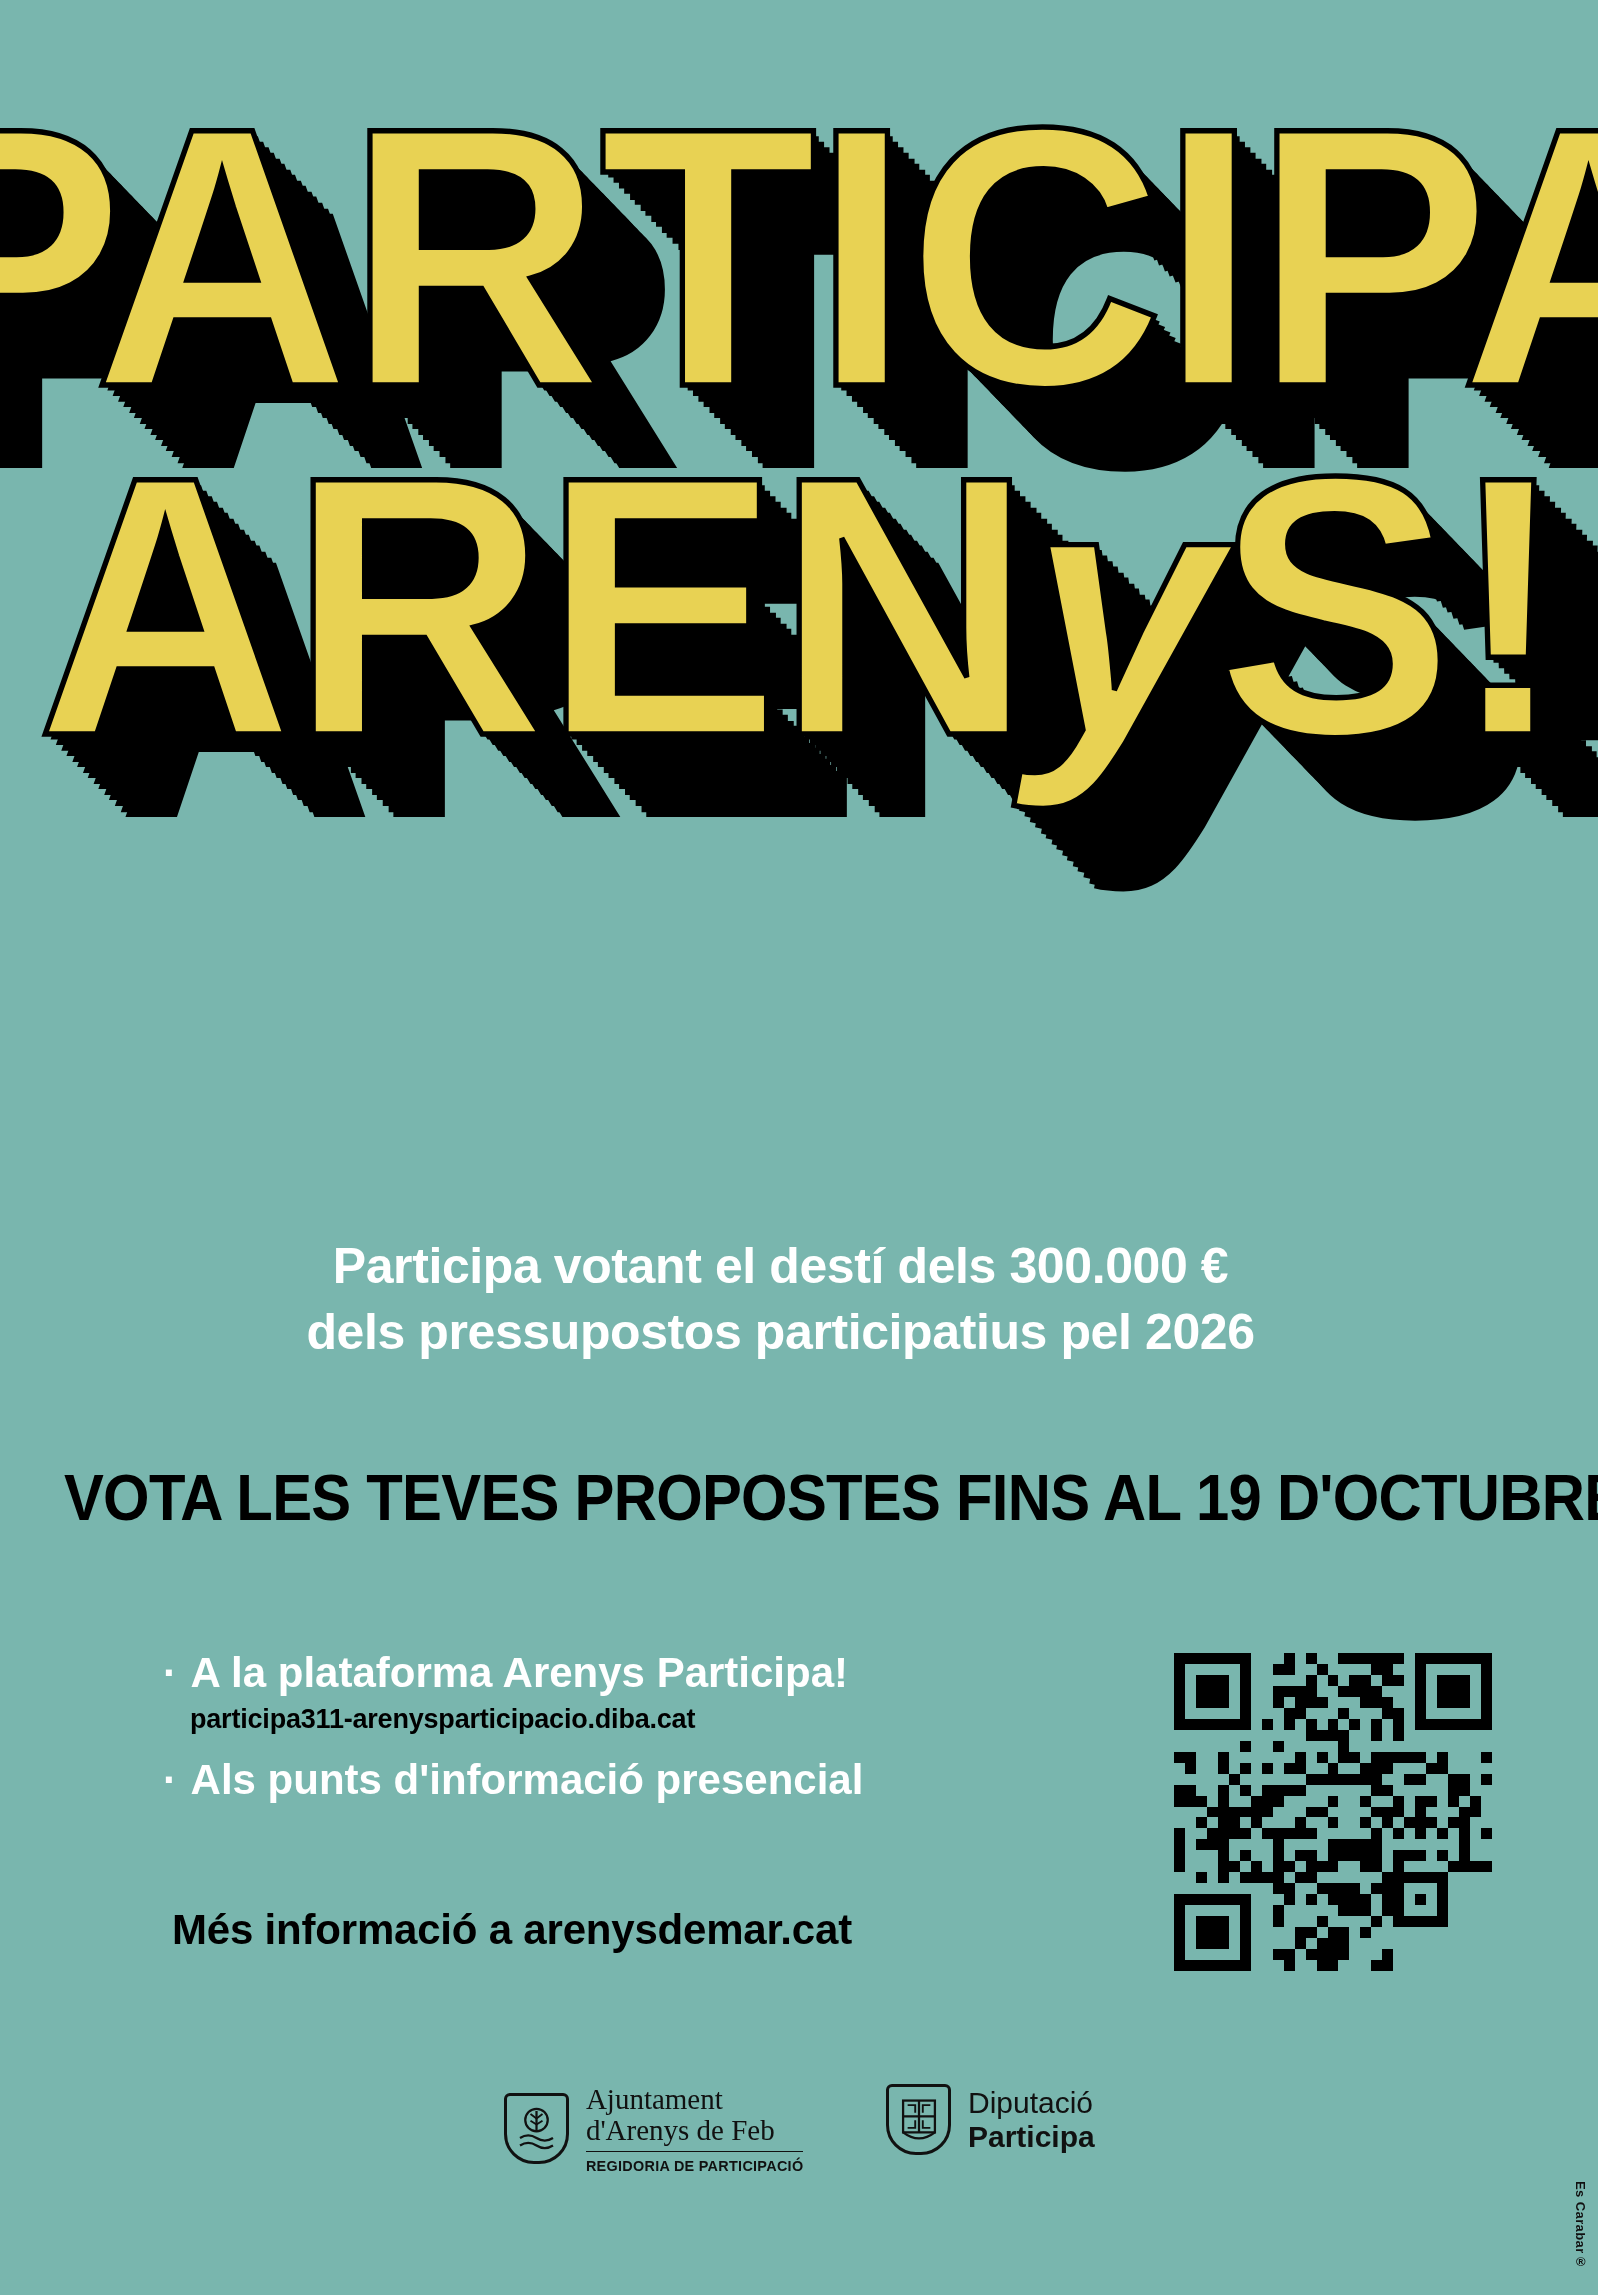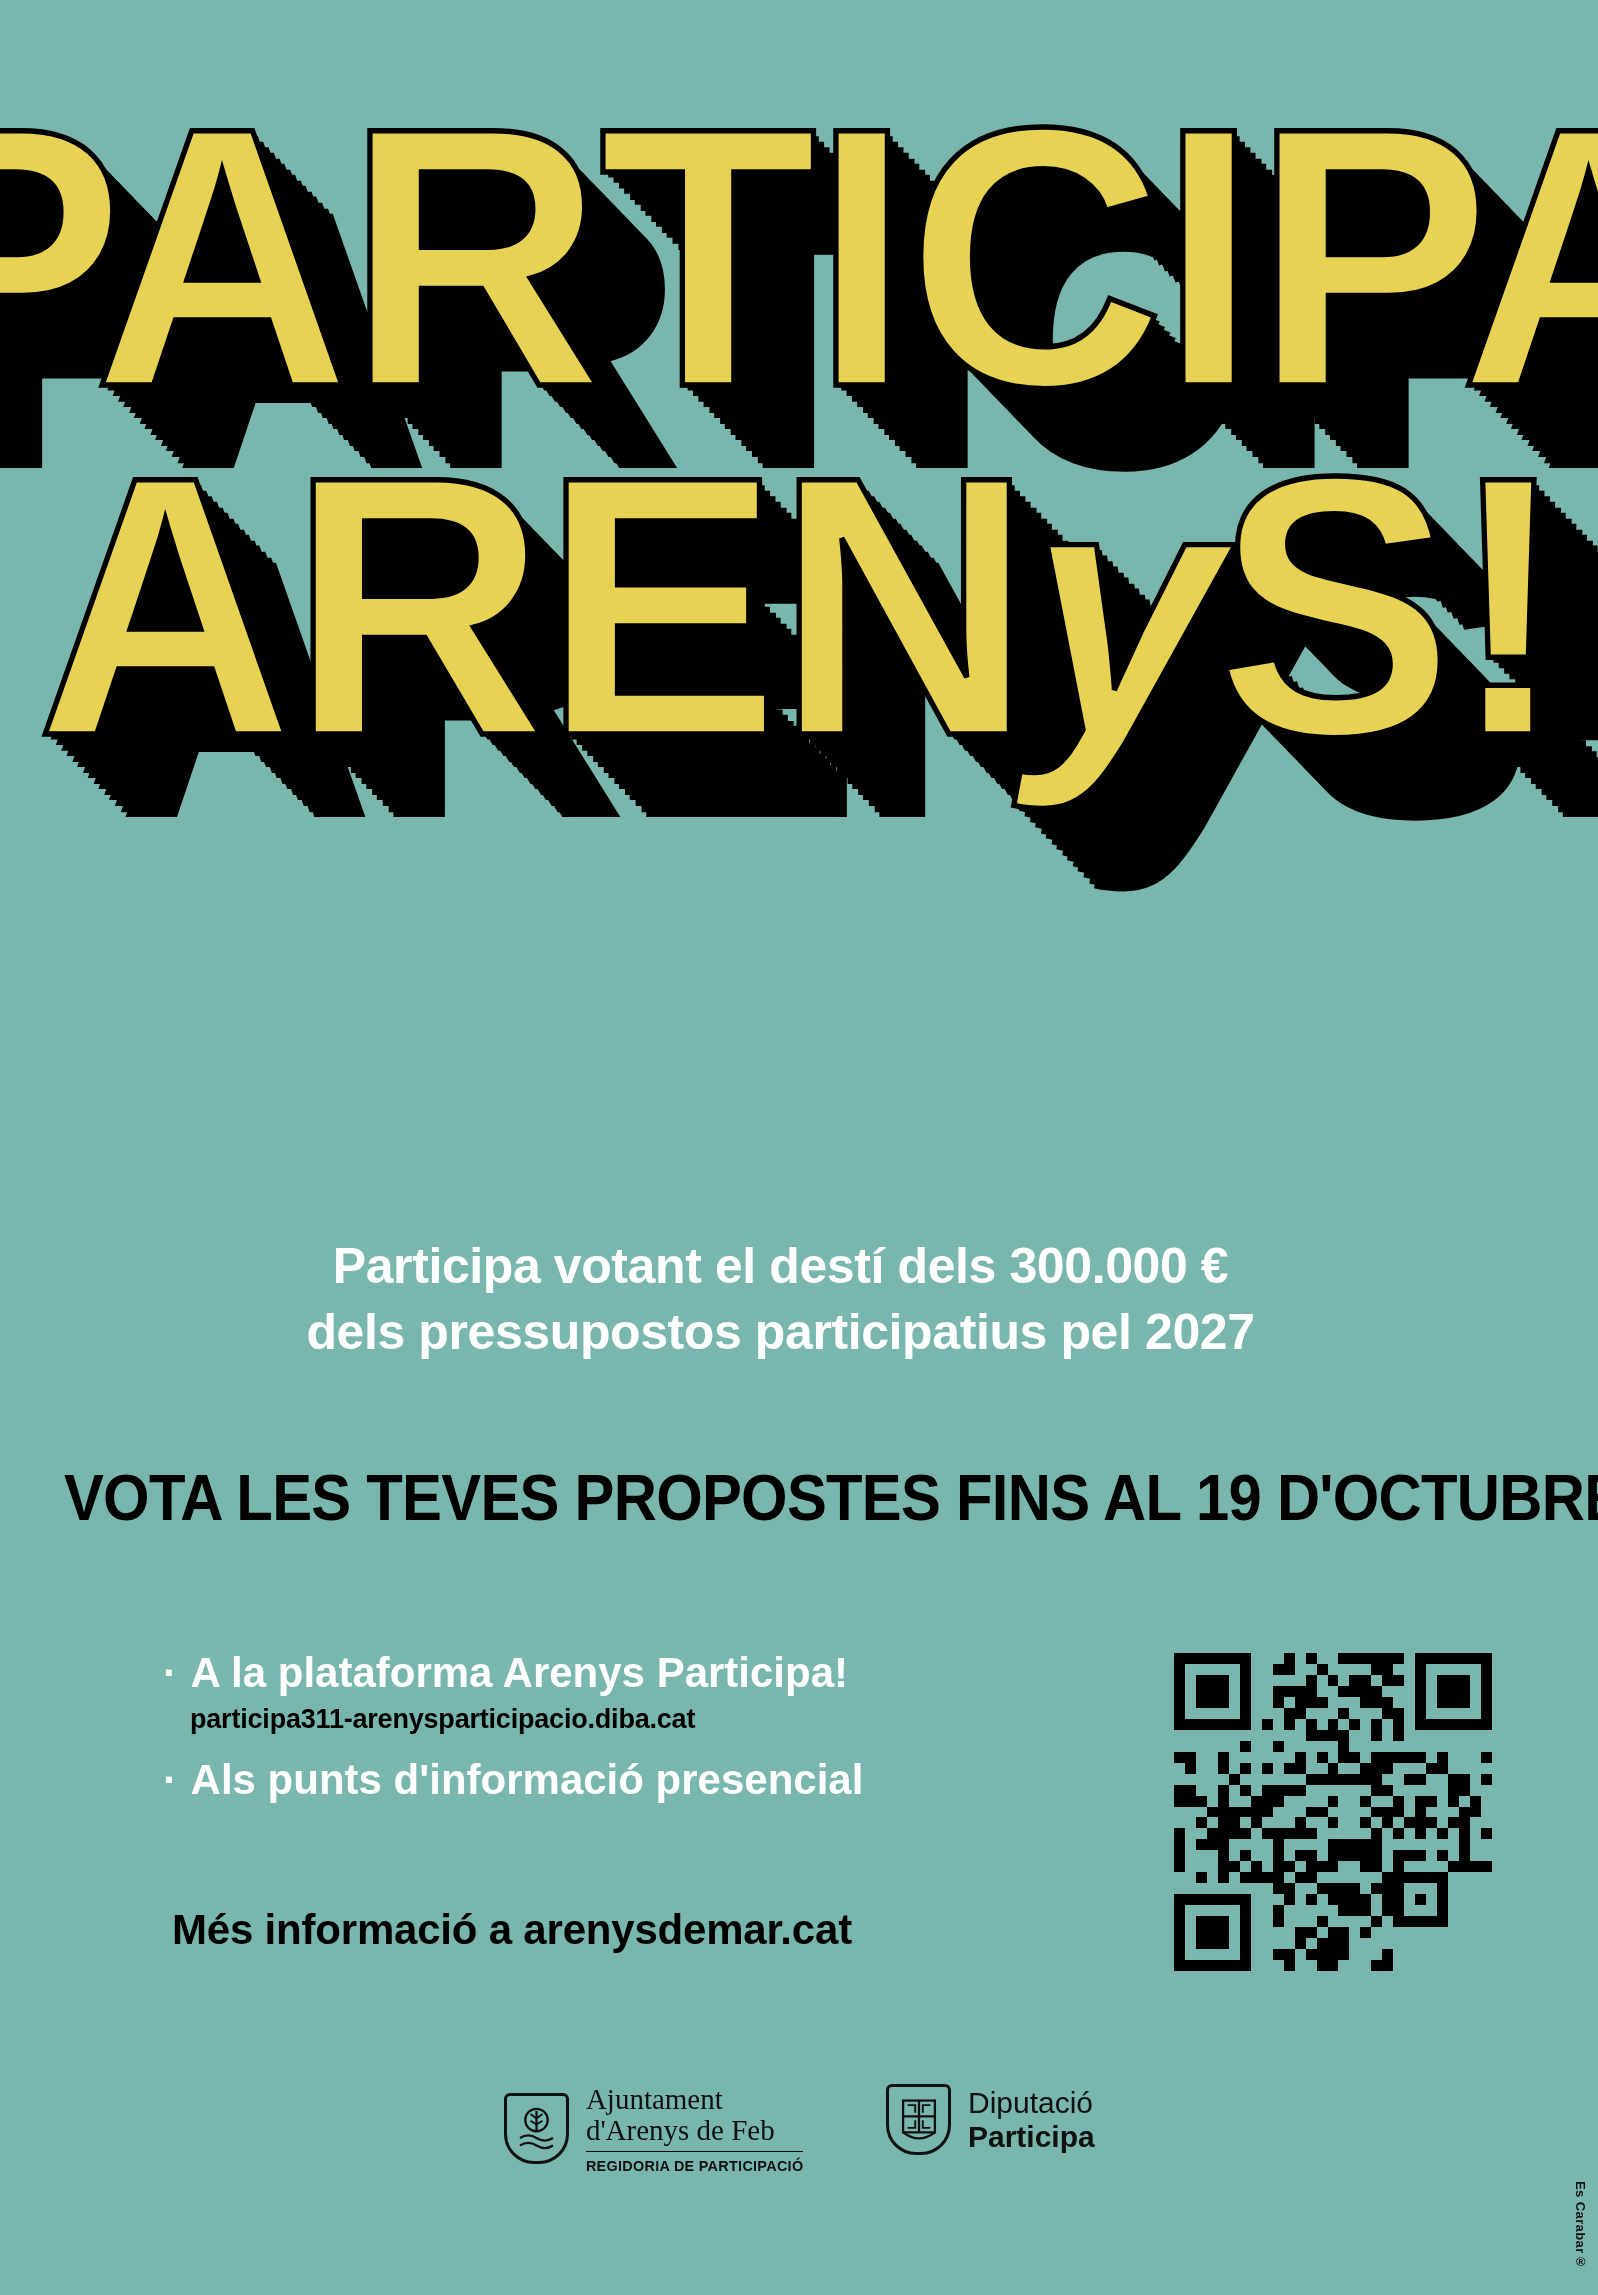--- a/index.html
+++ b/index.html
@@ -209,21 +209,21 @@
 
 <div class="poster">
 
   <div class="headline-block">
     <div class="bigline line1">PARTICIPA</div>
     <div class="bigline line2"><span>AREN</span><span class="swash">y</span><span>S!</span></div>
   </div>
 
   <div class="subtitle">
     <div>Participa votant el destí dels 300.000 €</div>
-    <div>dels pressupostos participatius pel 2027</div>
+    <div>dels pressupostos participatius pel 2026</div>
   </div>
 
   <div class="vota">VOTA LES TEVES PROPOSTES FINS AL 19 D'OCTUBRE</div>
 
   <div class="bullets">
     <div class="bullet-row">
       <span class="bullet-dot">·</span>
       <span>A la plataforma Arenys Participa!</span>
     </div>
     <div class="bullet-sub">participa311-arenysparticipacio.diba.cat</div>

